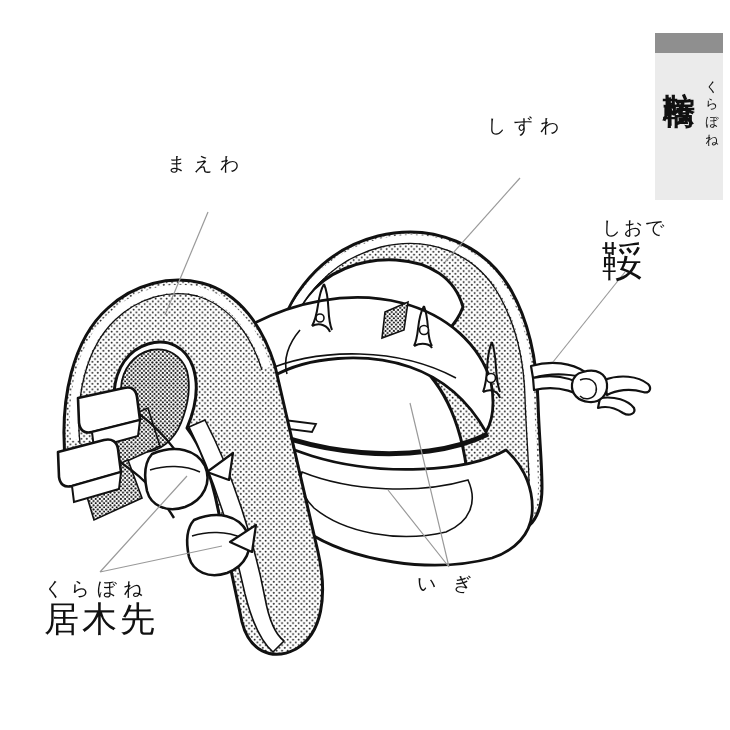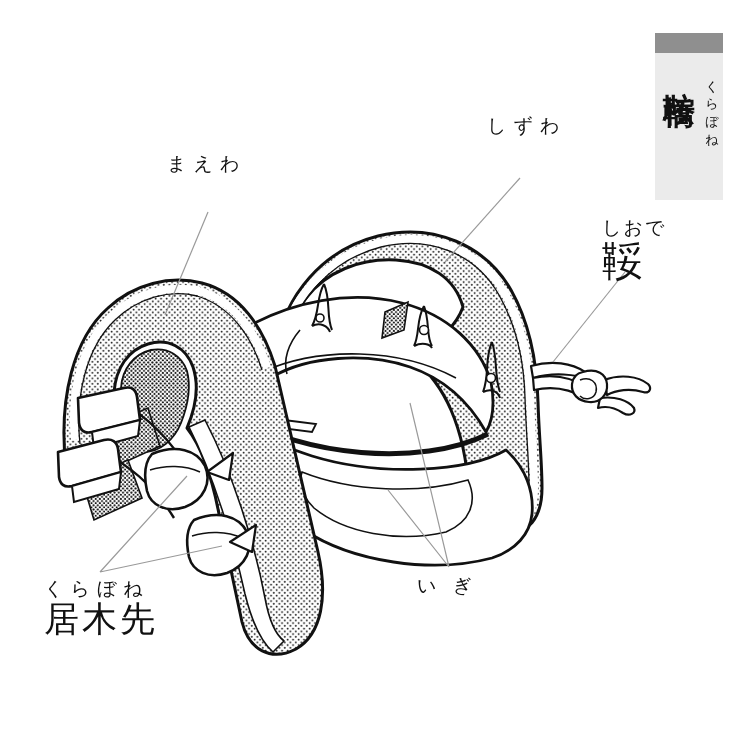--- a/index.html
+++ b/index.html
@@ -14,21 +14,21 @@
   .stage{
     position:relative;width:730px;height:730px;background:var(--background);
     overflow:hidden;color:var(--line);
   }
   .stage svg{position:absolute;left:0;top:0;}
   .label{position:absolute;color:var(--line);line-height:1;}
   .label .furi{font-size:19px;letter-spacing:7px;margin-bottom:4px;white-space:nowrap;}
   .label .kanji{font-size:35px;letter-spacing:3px;white-space:nowrap;}
   .label-shiode .furi{letter-spacing:2px;}
   .label-shiode .kanji{font-size:41px;}
-  .label-igi .furi{letter-spacing:16px;}
+  .label-igi .furi{letter-spacing:16px;font-family:Liberation Mono, monospace;}
   .banner{
     position:absolute;left:655px;top:33px;width:68px;height:167px;
     background:var(--banner-body);
   }
   .banner-header{width:100%;height:20px;background:var(--banner-header);}
   .banner-body{display:flex;flex-direction:row;justify-content:center;padding-top:13px;}
   .banner-kanji{
     writing-mode:vertical-rl;text-orientation:upright;
     font-size:32px;font-weight:bold;letter-spacing:5px;color:var(--line);
   }

